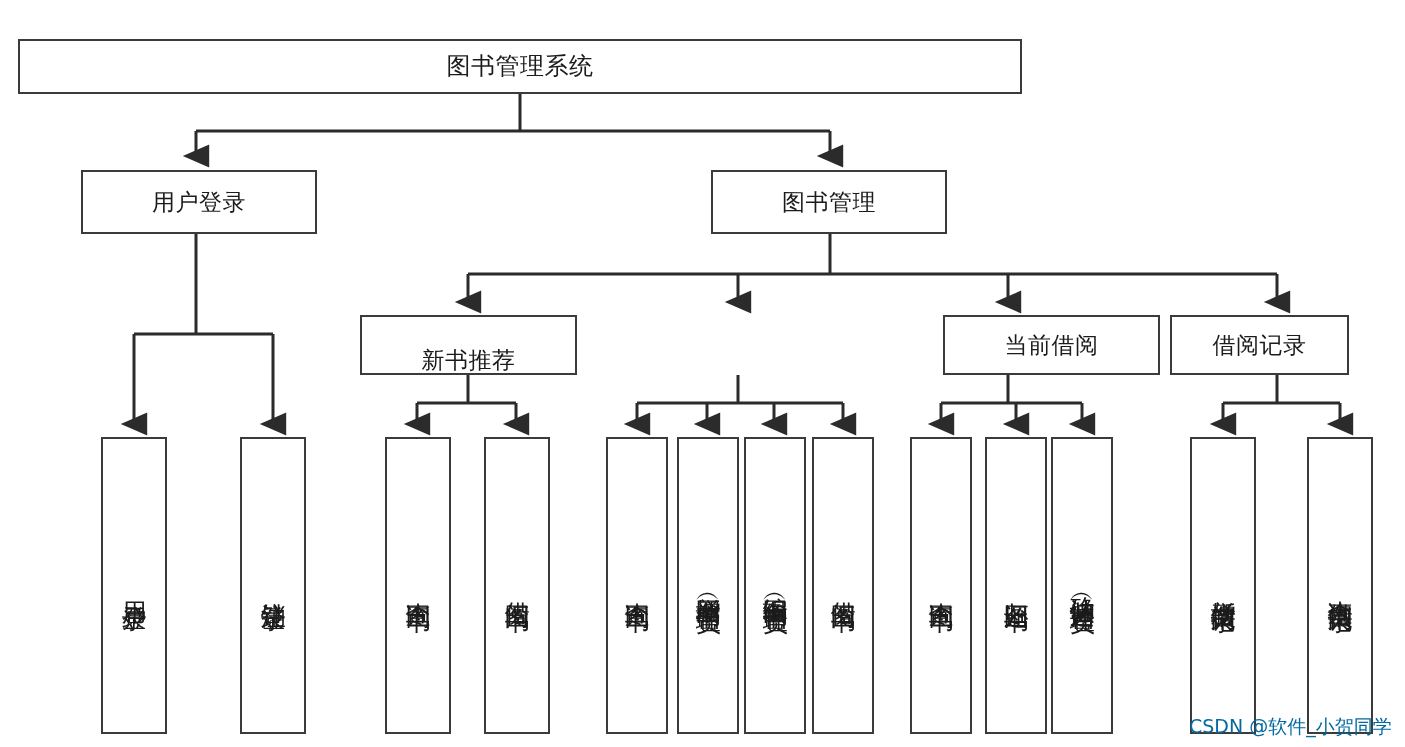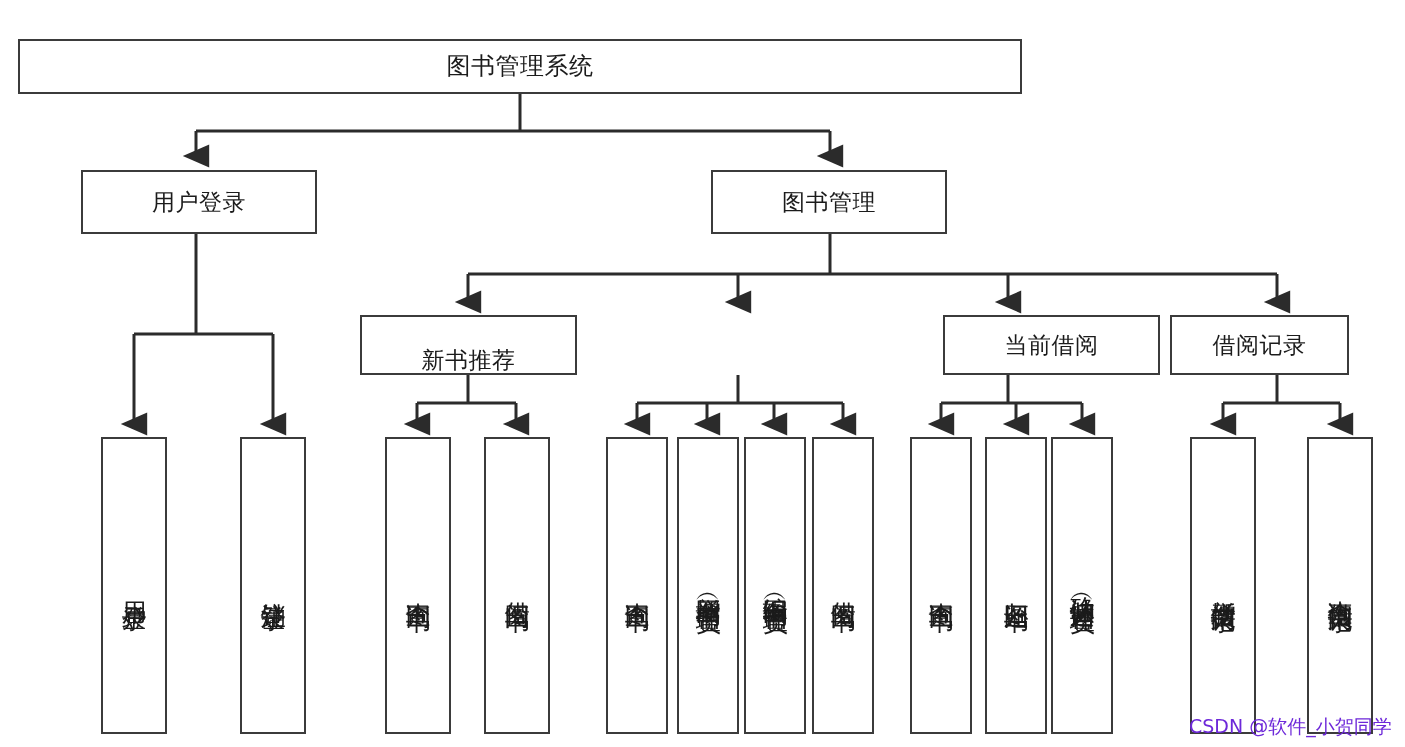--- a/index.html
+++ b/index.html
@@ -58,21 +58,21 @@
     font-size: 25px;
     line-height: 1.02;
     letter-spacing: 2px;
     white-space: nowrap;
   }
   .watermark {
     position: absolute;
     left: 1189px;
     top: 714px;
     font-size: 19px;
-    color: #6d28d9;
+    color: #0369a1;
     white-space: nowrap;
     z-index: 5;
     font-family: "DejaVu Sans", "Liberation Sans", sans-serif;
   }
 </style>
 </head>
 <body>
 
 <div id="canvas">
 

